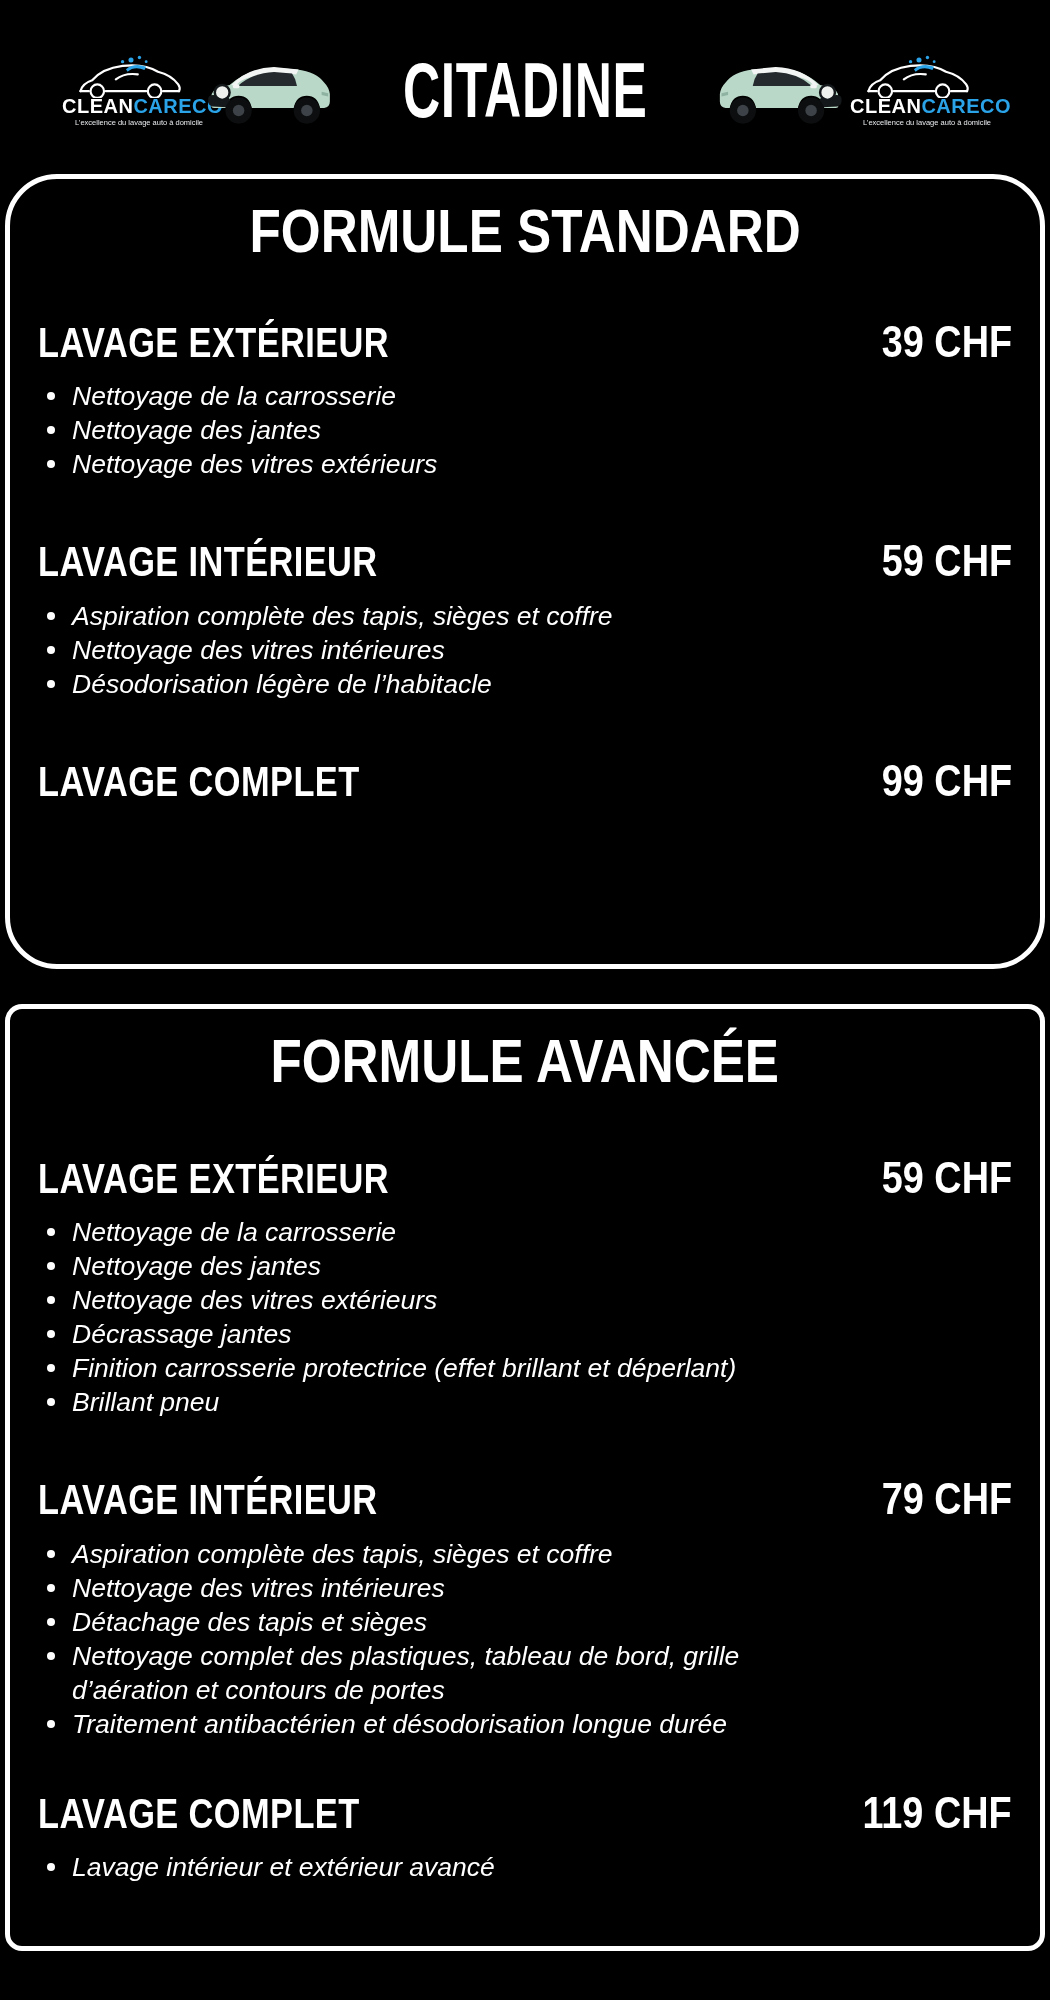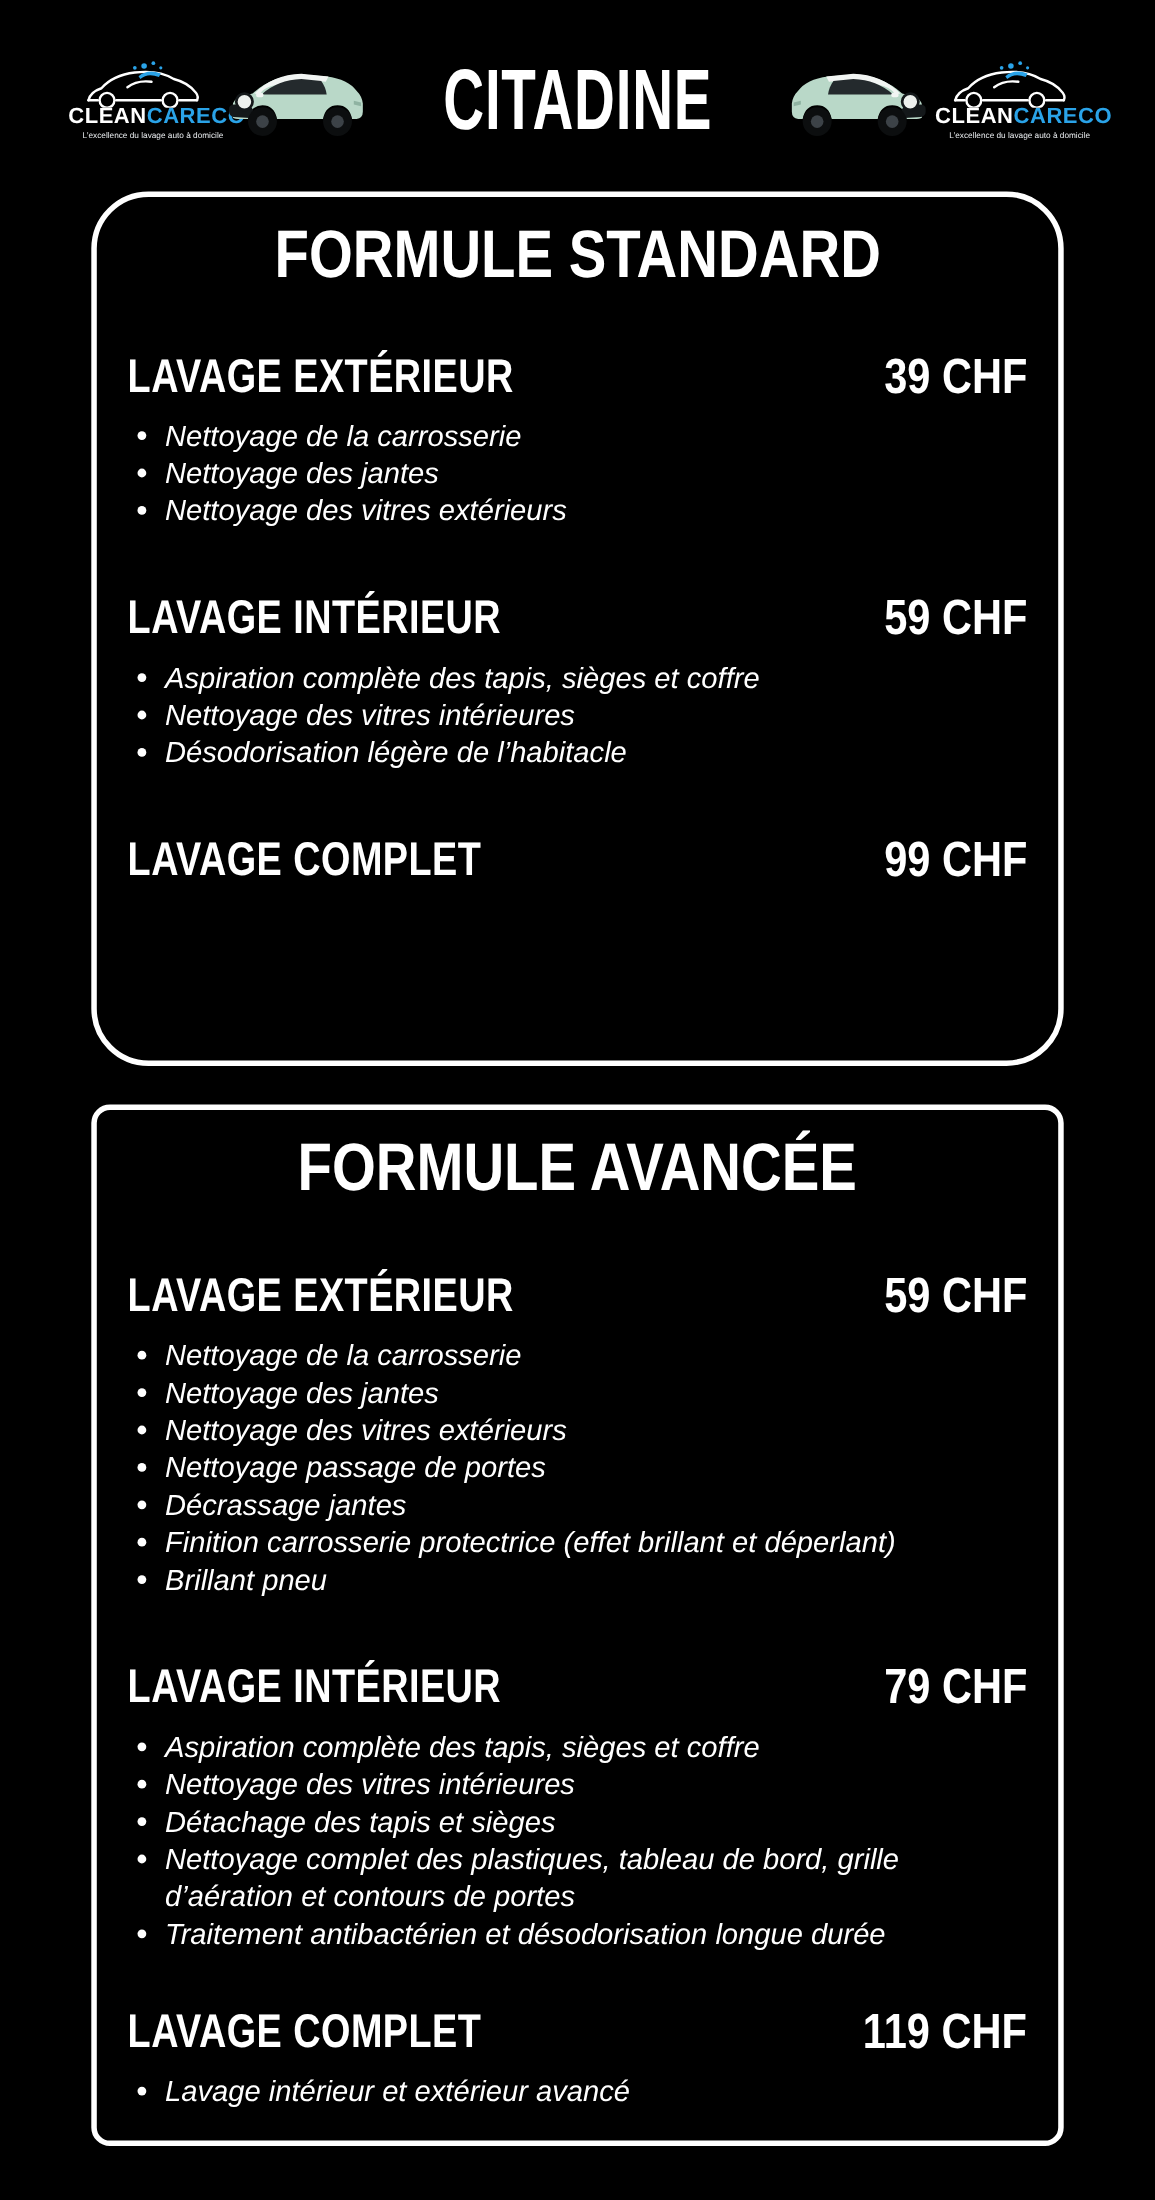--- a/index.html
+++ b/index.html
@@ -24,21 +24,21 @@
   .car svg{width:100%;height:100%;display:block;}
   .car.mirrored svg{transform:scaleX(-1);}
   .page-title{margin:0;line-height:1;text-align:center;}
   .page-title span{
     display:inline-block;font-size:78px;font-weight:800;
     transform:scaleX(.66);transform-origin:center;
     letter-spacing:1px;white-space:nowrap;
   }
   
   .formula-box{
-    width:884px;margin:0 auto;box-sizing:border-box;
+    width:1040px;margin:0 auto;box-sizing:border-box;
     border:5px solid #fff;border-radius:52px;
     padding:18px 28px 20px 28px;
   }
   .box-standard{margin-top:24px;height:795px;}
   .box-avancee{margin-top:35px;height:947px;border-radius:17px;}
   .formula-title{text-align:center;margin-top:4px;line-height:1;}
   .formula-title span{
     display:inline-block;font-size:61px;font-weight:800;
     transform:scaleX(.84);transform-origin:center;white-space:nowrap;
   }
@@ -197,21 +197,20 @@
 
   <div class="service">
     <div class="service-head">
       <span class="service-name">LAVAGE EXTÉRIEUR</span>
       <span class="service-price">59 CHF</span>
     </div>
     <ul class="features">
         <li>Nettoyage de la carrosserie</li>
         <li>Nettoyage des jantes</li>
         <li>Nettoyage des vitres extérieurs</li>
-        <li>Nettoyage passage de portes</li>
         <li>Décrassage jantes</li>
         <li>Finition carrosserie protectrice (effet brillant et déperlant)</li>
         <li>Brillant pneu</li>
       </ul>
   </div>
 
   <div class="service">
     <div class="service-head">
       <span class="service-name">LAVAGE INTÉRIEUR</span>
       <span class="service-price">79 CHF</span>

